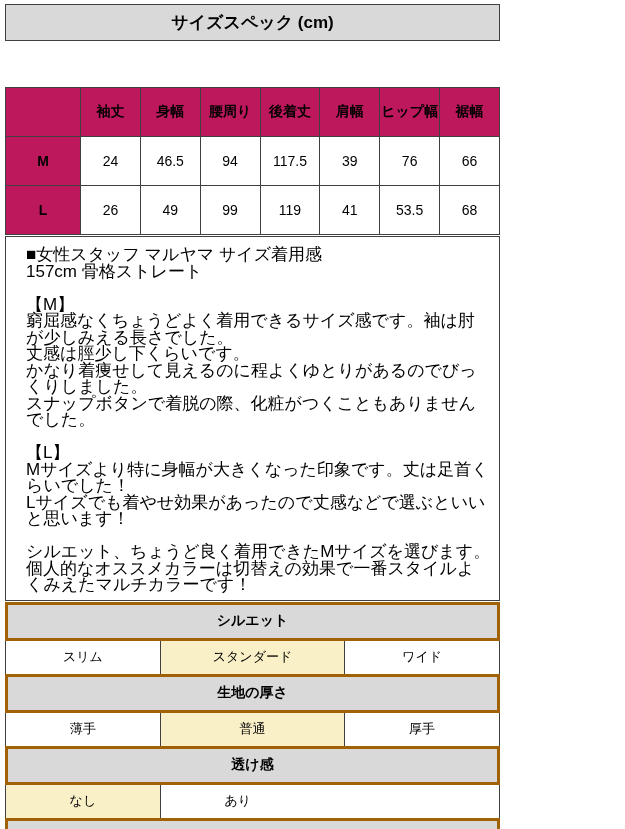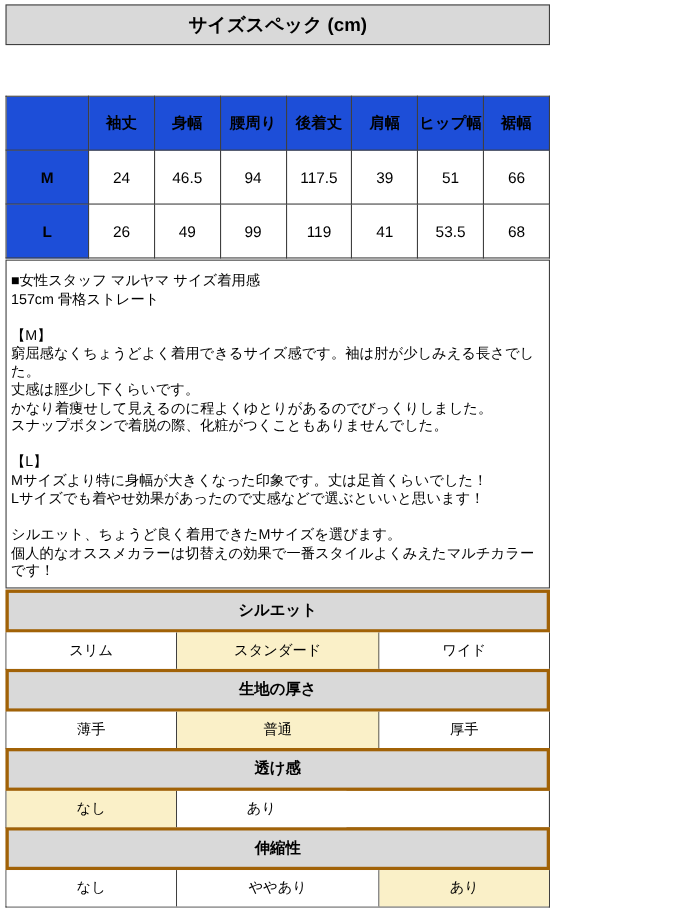--- a/index.html
+++ b/index.html
@@ -31,38 +31,38 @@
     table-layout: fixed;
   }
   table.size-table th, table.size-table td {
     border: 1px solid #404040;
     text-align: center;
     vertical-align: middle;
     height: 49px;
     font-size: 14px;
     padding: 0;
   }
-  table.size-table th { background: #1d4ed8; font-weight: bold; }
+  table.size-table th { background: #be185d; font-weight: bold; }
   table.size-table td { background: #ffffff; font-weight: normal; }
   col.size-label-col { width: 75px; }
   
   .staff-bar {
     margin-top: 4px;
     height: 29px;
     background: #d9d9d9;
     border: 1px solid #404040;
     display: flex; align-items: center; justify-content: center;
     font-size: 15px; font-weight: bold;
   }
   .staff-box {
     border: 1px solid #404040;
     border-top: 1px solid #404040;
     margin-top: 1px;
-    padding: 10px 8px 6px 4px;
-    font-size: 13px;
+    padding: 10px 8px 6px 20px;
+    font-size: 17px;
     line-height: 16.5px;
   }
   .text-line { min-height: 16.5px; white-space: pre-wrap; }
   
   .attr-section { margin-top: 2px; }
   .attr-group { margin-top: -1px; }
   .attr-header {
     height: 39px;
     background: #d9d9d9;
     border: 3px solid #a16207;
@@ -118,21 +118,21 @@
         <th>ヒップ幅</th>
         <th>裾幅</th>
       </tr>
       <tr>
         <th>M</th>
         <td>24</td>
         <td>46.5</td>
         <td>94</td>
         <td>117.5</td>
         <td>39</td>
-        <td>51</td>
+        <td>76</td>
         <td>66</td>
       </tr>
       <tr>
         <th>L</th>
         <td>26</td>
         <td>49</td>
         <td>99</td>
         <td>119</td>
         <td>41</td>
         <td>53.5</td>

